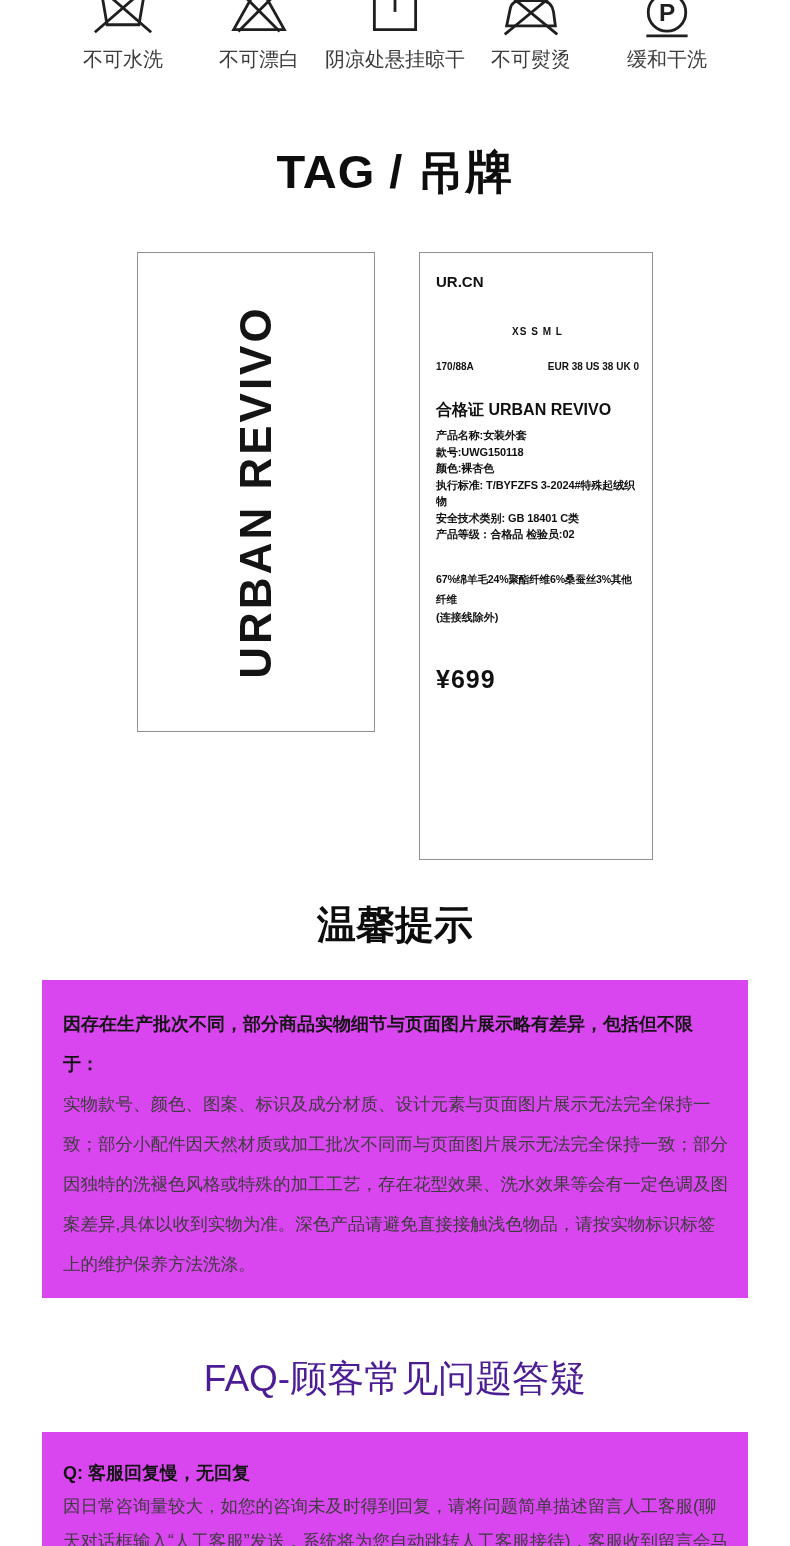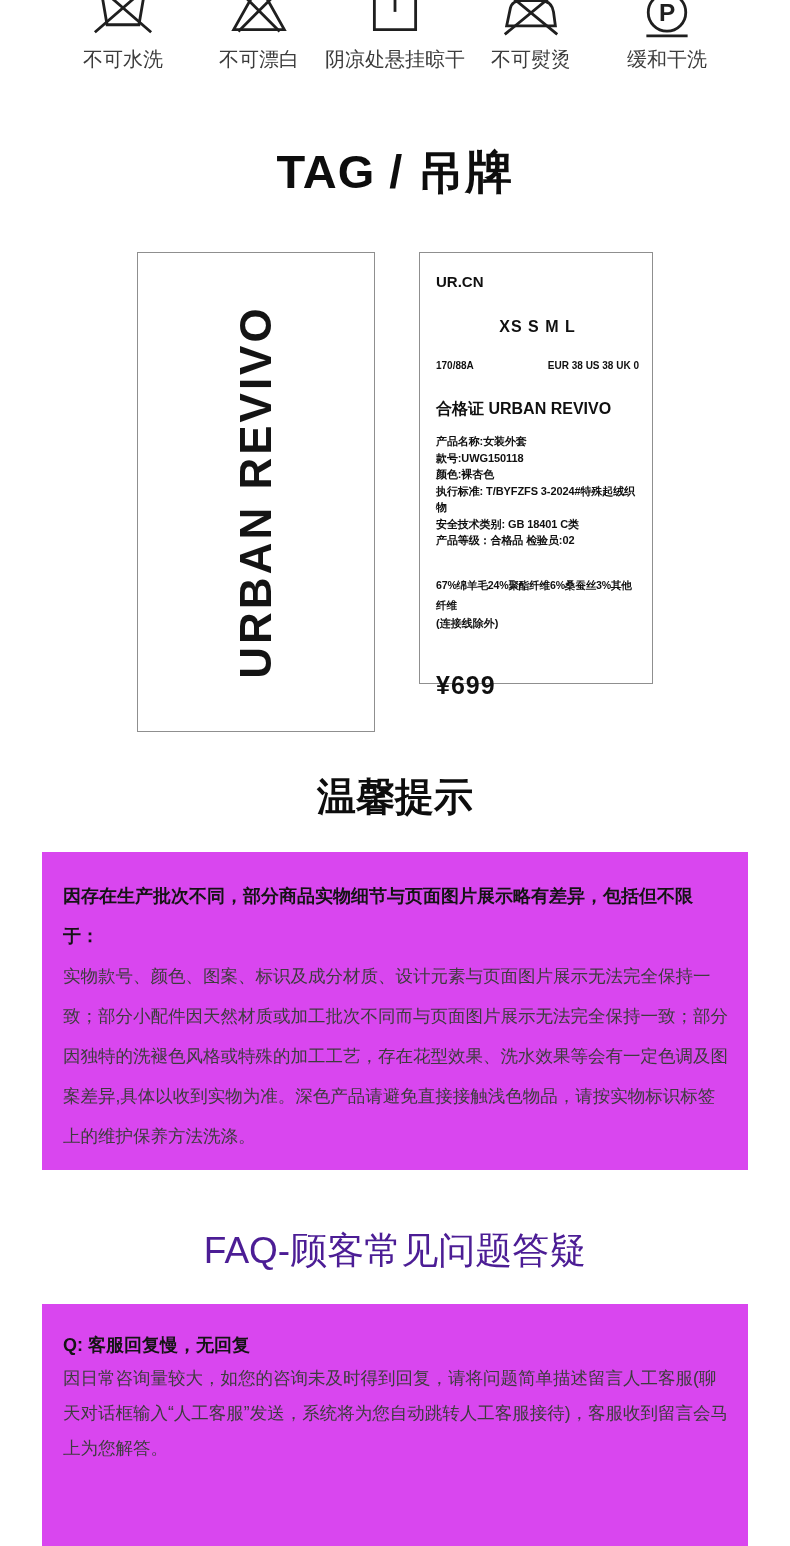--- a/index.html
+++ b/index.html
@@ -15,26 +15,26 @@
   .care-label { margin-top:6px; font-size:20px; color:#3c3c3c; white-space:nowrap; }
 
   
   .tag-title { margin-top:68px; text-align:center; font-size:47px; font-weight:900; color:#0d0d0d; letter-spacing:1px; }
 
   
   .tags-row { margin-top:48px; display:flex; justify-content:center; gap:44px; align-items:flex-start; }
   .tag-card { background:#ffffff; border:1px solid #8f8f8f; }
   .tag-left { width:238px; height:480px; display:flex; align-items:center; justify-content:center; overflow:hidden; }
   .brand-vertical { transform:rotate(-90deg); white-space:nowrap; font-size:44px; font-weight:600; letter-spacing:3px; color:#141414; }
-  .tag-right { width:234px; height:432px; padding:20px 13px 0 16px; color:#101010; font-weight:700; }
+  .tag-right { width:234px; height:608px; padding:20px 13px 0 16px; color:#101010; font-weight:700; }
   .tr-site { font-size:15px; }
-  .tr-sizes { text-align:center; font-size:16px; margin-top:28px; letter-spacing:1px; }
+  .tr-sizes { text-align:center; font-size:10px; margin-top:36px; letter-spacing:1px; }
   .tr-sizerow { display:flex; justify-content:space-between; margin-top:24px; font-size:10px; }
   .tr-cert { margin-top:28px; font-size:16px; }
-  .tr-details { margin-top:13px; }
+  .tr-details { margin-top:6px; }
   .tr-detail { font-size:11px; line-height:16.5px; letter-spacing:-0.1px; }
   .tr-comp { margin-top:26px; font-size:10.6px; line-height:20px; letter-spacing:-0.2px; }
   .tr-comp-note { font-size:11px; line-height:16px; }
   .tr-price { margin-top:40px; font-size:25px; letter-spacing:1px; }
 
   
   .section-title { margin-top:38px; text-align:center; font-size:39px; font-weight:800; color:#0d0d0d; }
   .gray-box { width:706px; margin:28px auto 0; background:#d946ef; }
   .notice-box { padding:24px 20px 14px 21px; }
   .notice-lead { font-size:18px; font-weight:700; color:#141414; line-height:40px; }

